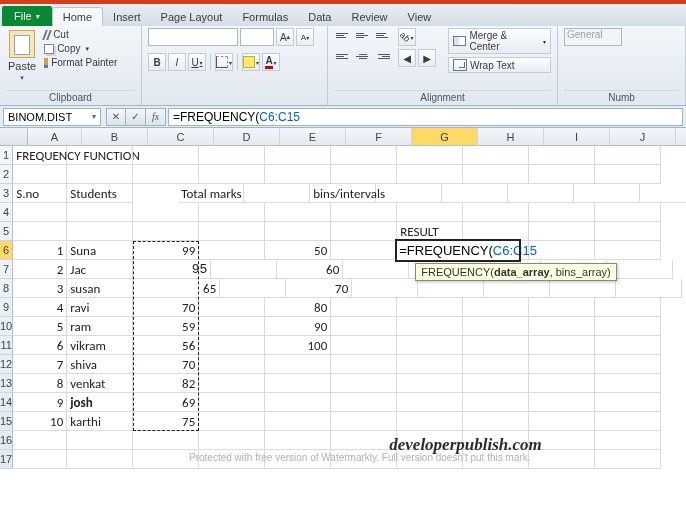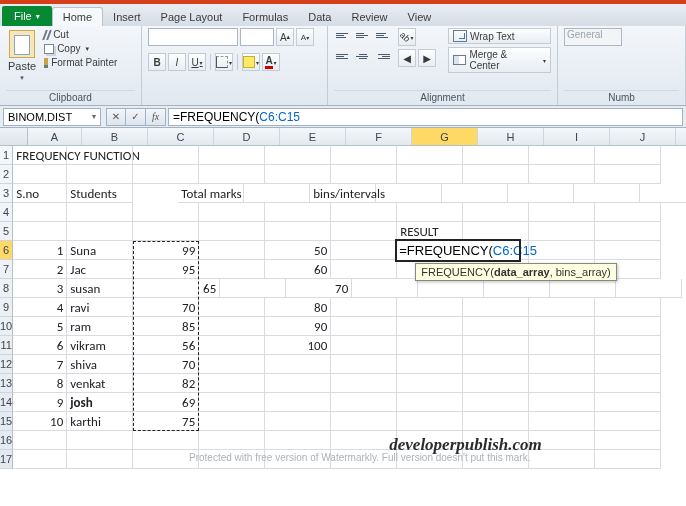--- a/index.html
+++ b/index.html
@@ -199,27 +199,27 @@
               <span style="width:12px;margin-left:auto"></span>
               <span style="width:8px;margin-left:auto"></span>
               <span style="width:12px;margin-left:auto"></span>
             </div>
           <div class="btn-sm" style="margin-left:4px">◀</div>
           <div class="btn-sm">▶</div>
         </div>
       </div>
       <div class="wrap-col" style="margin-left:8px">
         <div class="wrap-row">
-            <span class="wrap-ic"></span>
-            <span>Wrap Text</span>
-          </div>
-        <div class="wrap-row">
             <span class="merge-ic"></span>
             <span>Merge &amp; Center</span>
             <span style="font-size:6px;margin-left:3px">▾</span>
+          </div>
+        <div class="wrap-row">
+            <span class="wrap-ic"></span>
+            <span>Wrap Text</span>
           </div>
       </div>
     </div>
     <div class="group-label">Alignment</div>
   </div>
 
   <div class="group" style="flex:1">
     <div class="group-body" style="flex-direction:column">
       <div class="num-select">General</div>
     </div>
@@ -360,21 +360,21 @@
           <div class="cell num" style="width: 66px;">50</div>
           <div class="cell" style="width: 66px;"></div>
           <div class="cell" style="width: 66px;"></div>
           <div class="cell" style="width: 66px;"></div>
           <div class="cell" style="width: 66px;"></div>
           <div class="cell" style="width: 66px;"></div>
         </div>
         <div class="row">
           <div class="cell num" style="width: 54px;">2</div>
           <div class="cell" style="width: 66px;">Jac</div>
-          <div class="cell num" style="width: 66px;">95</div>
+          <div class="cell num" style="width: 78px; font-family: Liberation Mono, monospace;">95</div>
           <div class="cell" style="width: 66px;"></div>
           <div class="cell num" style="width: 66px;">60</div>
           <div class="cell" style="width: 66px;"></div>
           <div class="cell" style="width: 66px;"></div>
           <div class="cell" style="width: 66px;"></div>
           <div class="cell" style="width: 66px;"></div>
           <div class="cell" style="width: 66px;"></div>
         </div>
         <div class="row">
           <div class="cell num" style="width: 54px;">3</div>
@@ -396,21 +396,21 @@
           <div class="cell num" style="width: 66px;">80</div>
           <div class="cell" style="width: 66px;"></div>
           <div class="cell" style="width: 66px;"></div>
           <div class="cell" style="width: 66px;"></div>
           <div class="cell" style="width: 66px;"></div>
           <div class="cell" style="width: 66px;"></div>
         </div>
         <div class="row">
           <div class="cell num" style="width: 54px;">5</div>
           <div class="cell" style="width: 66px;">ram</div>
-          <div class="cell num" style="width: 66px;">85</div>
+          <div class="cell num" style="width: 66px;">59</div>
           <div class="cell" style="width: 66px;"></div>
           <div class="cell num" style="width: 66px;">90</div>
           <div class="cell" style="width: 66px;"></div>
           <div class="cell" style="width: 66px;"></div>
           <div class="cell" style="width: 66px;"></div>
           <div class="cell" style="width: 66px;"></div>
           <div class="cell" style="width: 66px;"></div>
         </div>
         <div class="row">
           <div class="cell num" style="width: 54px;">6</div>

